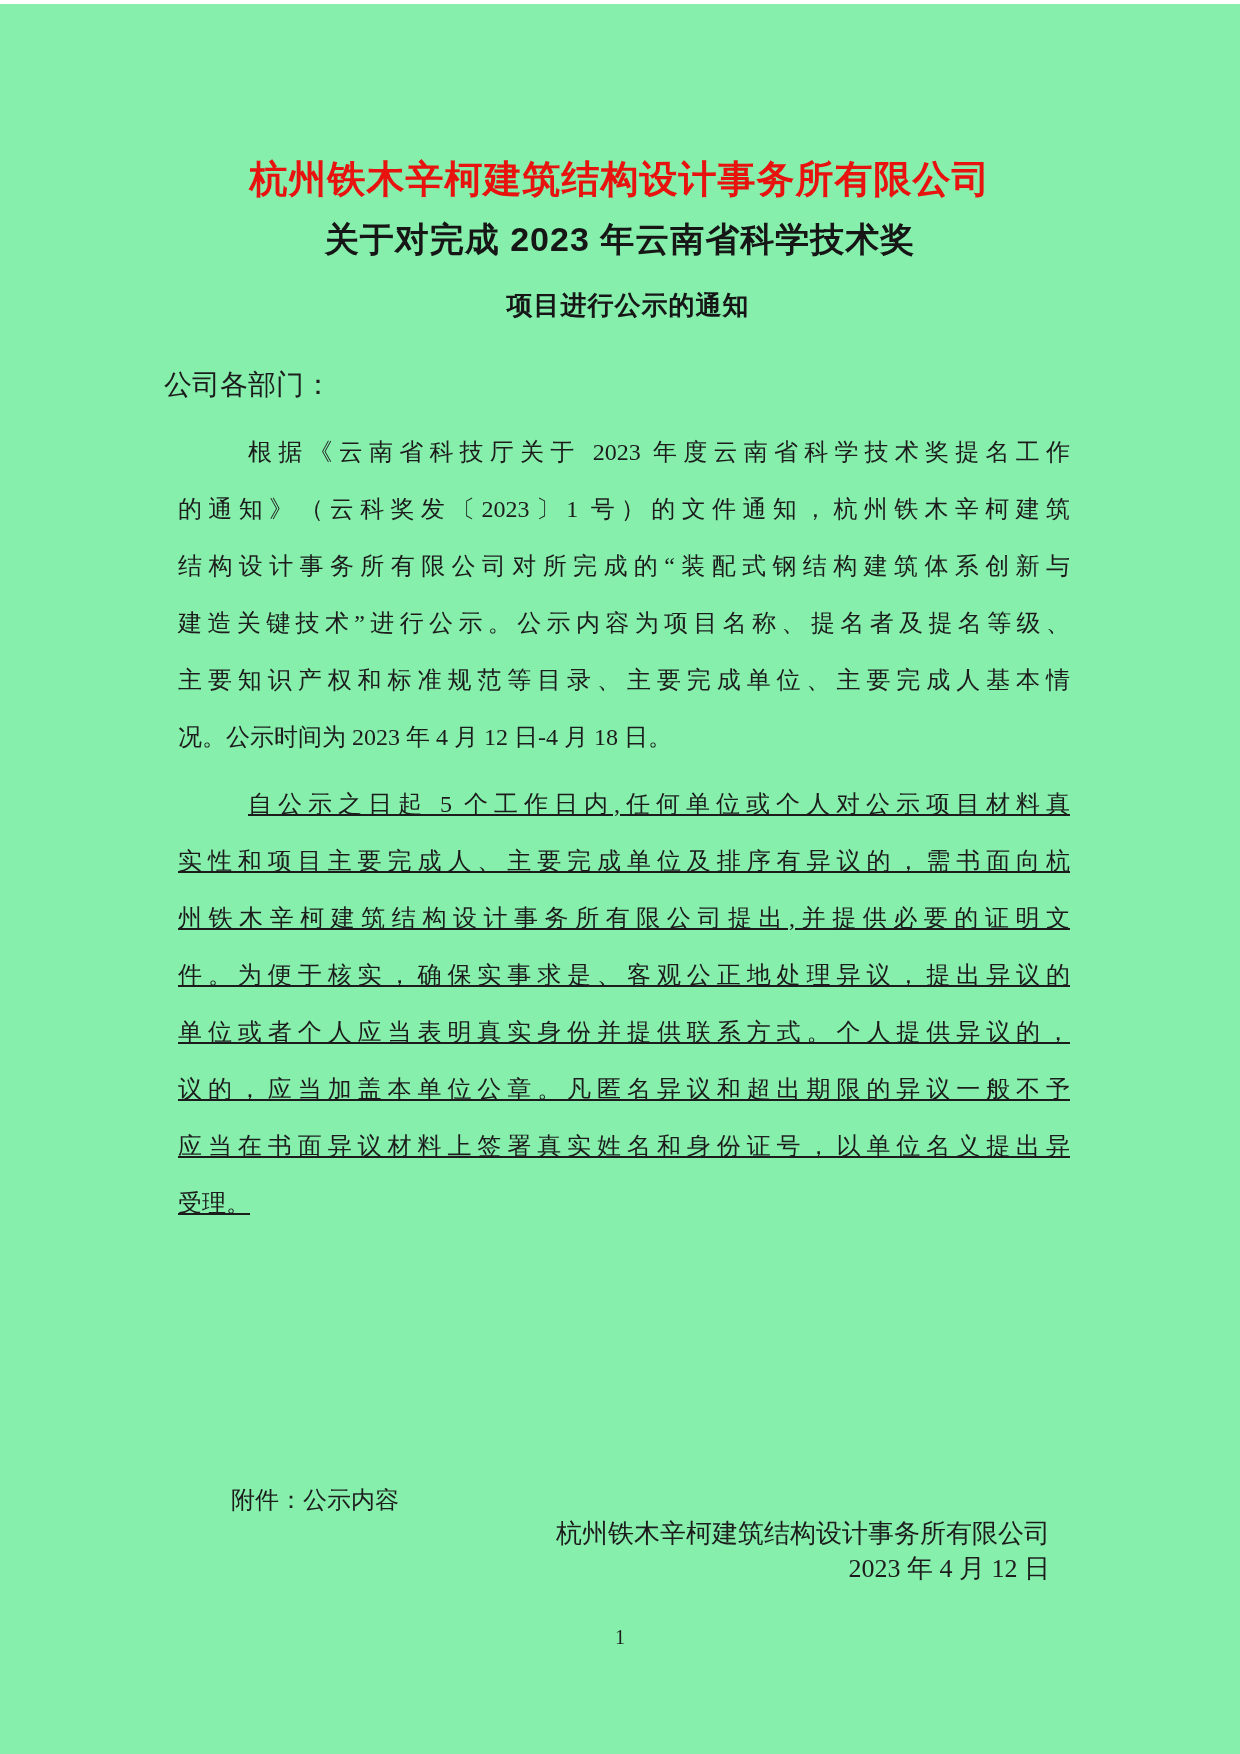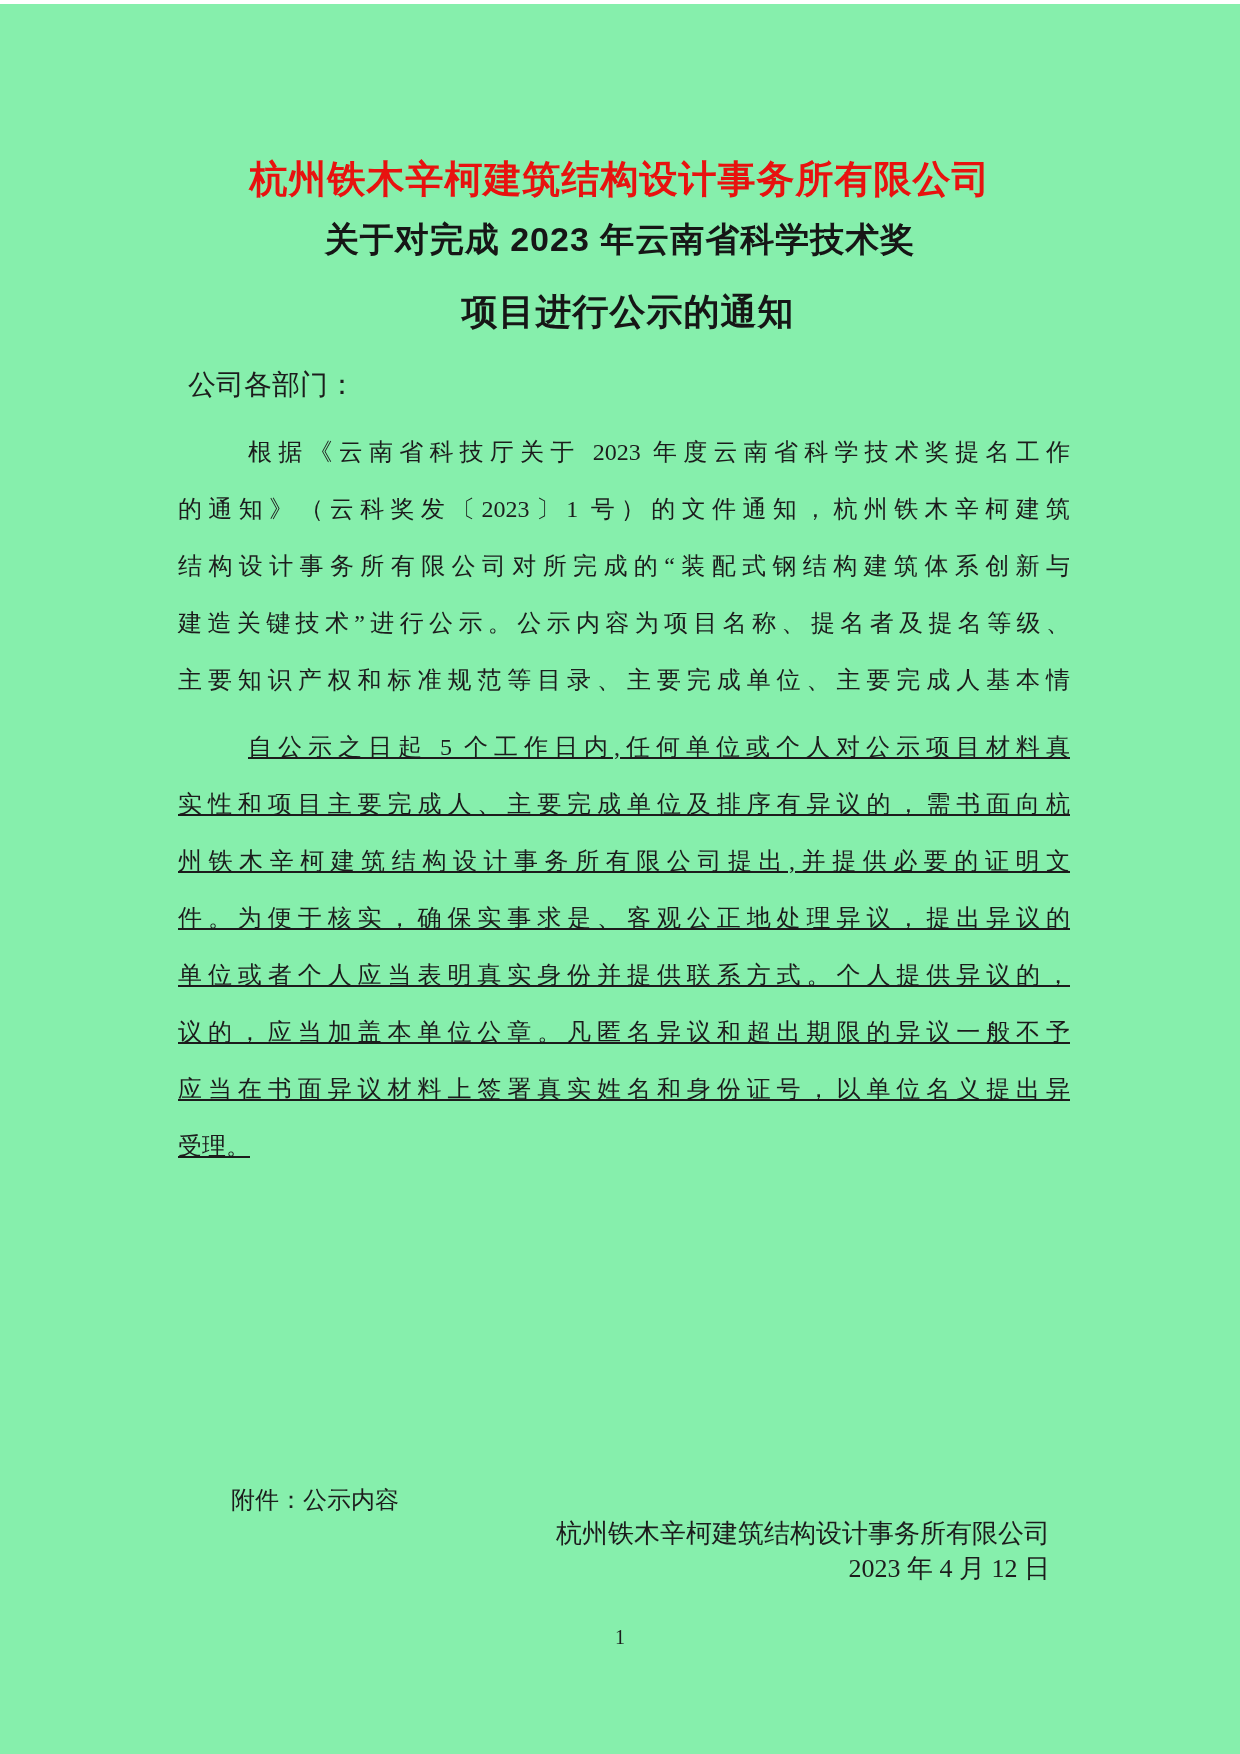--- a/index.html
+++ b/index.html
@@ -24,25 +24,25 @@
     position:absolute; top:213px; left:0; right:0;
     text-align:center;
     font-family:"Liberation Sans","DejaVu Sans",sans-serif;
     font-weight:bold; font-size:34px; letter-spacing:1px;
     color:#161616;
   }
   .title-l3 {
     position:absolute; top:284px; left:16px; right:0;
     text-align:center;
     font-family:Liberation Sans, sans-serif;
-    font-weight:bold; font-size:36px; letter-spacing:1px;
+    font-weight:bold; font-size:26px; letter-spacing:1px;
     color:#161616;
   }
   .salutation {
-    position:absolute; top:362px; left:188px;
+    position:absolute; top:362px; left:164px;
     font-size:28px;
   }
   .body-text {
     position:absolute; top:420px; left:178px; width:892px;
     font-size:24px;
   }
   .body-text .line {
     height:57px; line-height:57px;
     text-align:justify; text-align-last:justify;
     text-justify:inter-character;
@@ -84,20 +84,21 @@
 
   <div class="salutation">公司各部门：</div>
 
   <div class="body-text">
     <div class="para-1">
       <div class="line indent">根据《云南省科技厅关于 2023 年度云南省科学技术奖提名工作</div>
       <div class="line">的通知》（云科奖发〔2023〕1 号）的文件通知，杭州铁木辛柯建筑</div>
       <div class="line">结构设计事务所有限公司对所完成的“装配式钢结构建筑体系创新与</div>
       <div class="line">建造关键技术”进行公示。公示内容为项目名称、提名者及提名等级、</div>
       <div class="line">主要知识产权和标准规范等目录、主要完成单位、主要完成人基本情</div>
+      <div class="line last">况。公示时间为 2023 年 4 月 12 日-4 月 18 日。</div>
     </div>
     <div class="para-2">
       <div class="line indent">自公示之日起 5 个工作日内,任何单位或个人对公示项目材料真</div>
       <div class="line">实性和项目主要完成人、主要完成单位及排序有异议的，需书面向杭</div>
       <div class="line">州铁木辛柯建筑结构设计事务所有限公司提出,并提供必要的证明文</div>
       <div class="line">件。为便于核实，确保实事求是、客观公正地处理异议，提出异议的</div>
       <div class="line">单位或者个人应当表明真实身份并提供联系方式。个人提供异议的，</div>
       <div class="line">议的，应当加盖本单位公章。凡匿名异议和超出期限的异议一般不予</div>
       <div class="line">应当在书面异议材料上签署真实姓名和身份证号，以单位名义提出异</div>
       <div class="line last">受理。</div>

